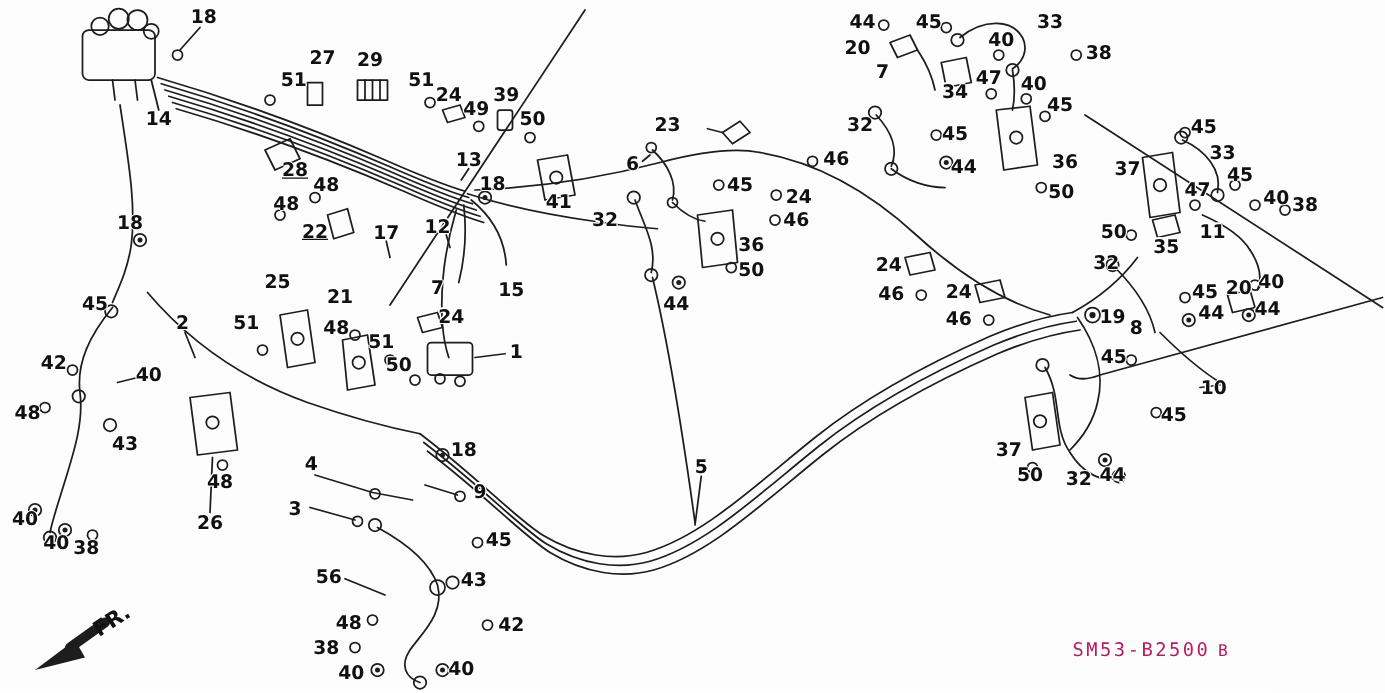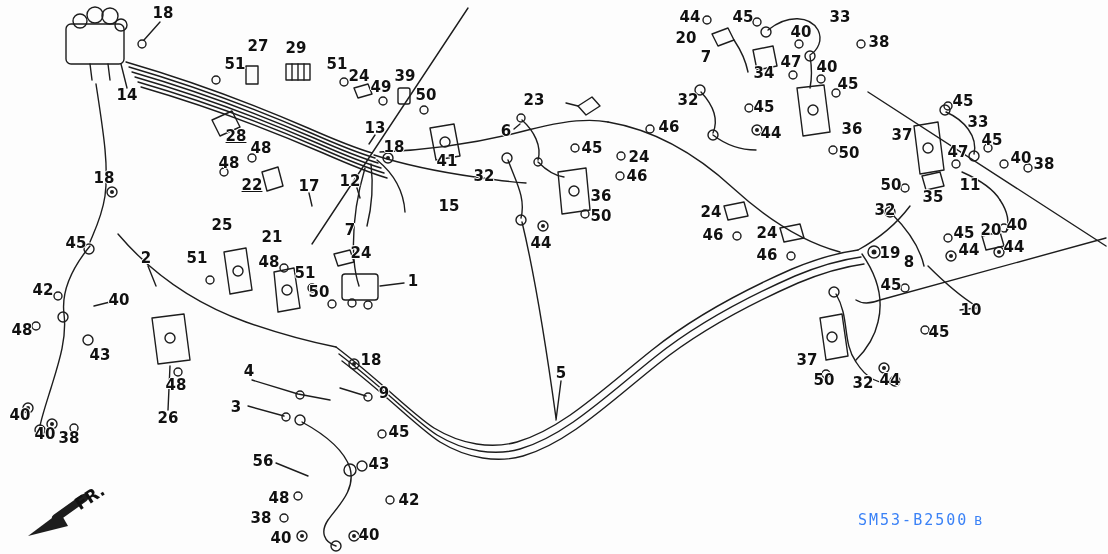--- a/index.html
+++ b/index.html
@@ -9,21 +9,21 @@
   .ln *{stroke:#1d1d1d;stroke-width:1.4;fill:none;stroke-linecap:round;stroke-linejoin:round;}
   .ln .fl{fill:#1d1d1d;stroke:none;}
   .ln .thick{stroke-width:8;}
   .label-layer{position:absolute;inset:0;}
   .part-label{position:absolute;transform:translate(-50%,-50%);
       font:700 15px "DejaVu Sans",sans-serif;color:#111;white-space:nowrap;
       text-shadow:1px 0 0 #fff,-1px 0 0 #fff,0 1px 0 #fff,0 -1px 0 #fff;}
   .fr-label{position:absolute;left:74px;top:487px;transform:rotate(-33deg);
       font:800 17px "DejaVu Sans",sans-serif;color:#111;}
   .part-code{position:absolute;left:858px;top:511px;
-      font:400 15px "DejaVu Sans Mono",monospace;letter-spacing:2px;color:#3b82f6;}
+      font:400 15px "DejaVu Sans Mono",monospace;letter-spacing:2px;color:#be185d;}
   .part-code .sfx{font-size:13px;margin-left:6px;letter-spacing:0;}
 </style>
 </head>
 <body>
 
 <div class="stage">
 
   <svg class="art" width="1108" height="554" viewBox="0 0 1108 554" xmlns="http://www.w3.org/2000/svg">
     <g class="ln">
 
@@ -254,21 +254,21 @@
       <div class="part-label" style="left: 426px; top: 95px;">50</div>
       <div class="part-label" style="left: 375px; top: 128px;">13</div>
       <div class="part-label" style="left: 394px; top: 147px;">18</div>
       <div class="part-label" style="left: 447px; top: 161px; text-align: center;">41</div>
       <div class="part-label" style="left: 236px; top: 136px; text-decoration: underline;">28</div>
       <div class="part-label" style="left: 261px; top: 148px;">48</div>
       <div class="part-label" style="left: 229px; top: 163px;">48</div>
       <div class="part-label" style="left: 252px; top: 185px; text-decoration: underline;">22</div>
       <div class="part-label" style="left: 309px; top: 186px;">17</div>
       <div class="part-label" style="left: 350px; top: 181px;">12</div>
-      <div class="part-label" style="left: 409px; top: 206px; margin-left: 40px;">15</div>
+      <div class="part-label" style="left: 409px; top: 232px;">15</div>
       <div class="part-label" style="left: 350px; top: 230px;">7</div>
       <div class="part-label" style="left: 104px; top: 178px;">18</div>
       <div class="part-label" style="left: 76px; top: 243px;">45</div>
       <div class="part-label" style="left: 146px; top: 258px;">2</div>
       <div class="part-label" style="left: 43px; top: 290px;">42</div>
       <div class="part-label" style="left: 119px; top: 300px;">40</div>
       <div class="part-label" style="left: 22px; top: 330px;">48</div>
       <div class="part-label" style="left: 100px; top: 355px;">43</div>
       <div class="part-label" style="left: 20px; top: 415px;">40</div>
       <div class="part-label" style="left: 45px; top: 434px;">40</div>

